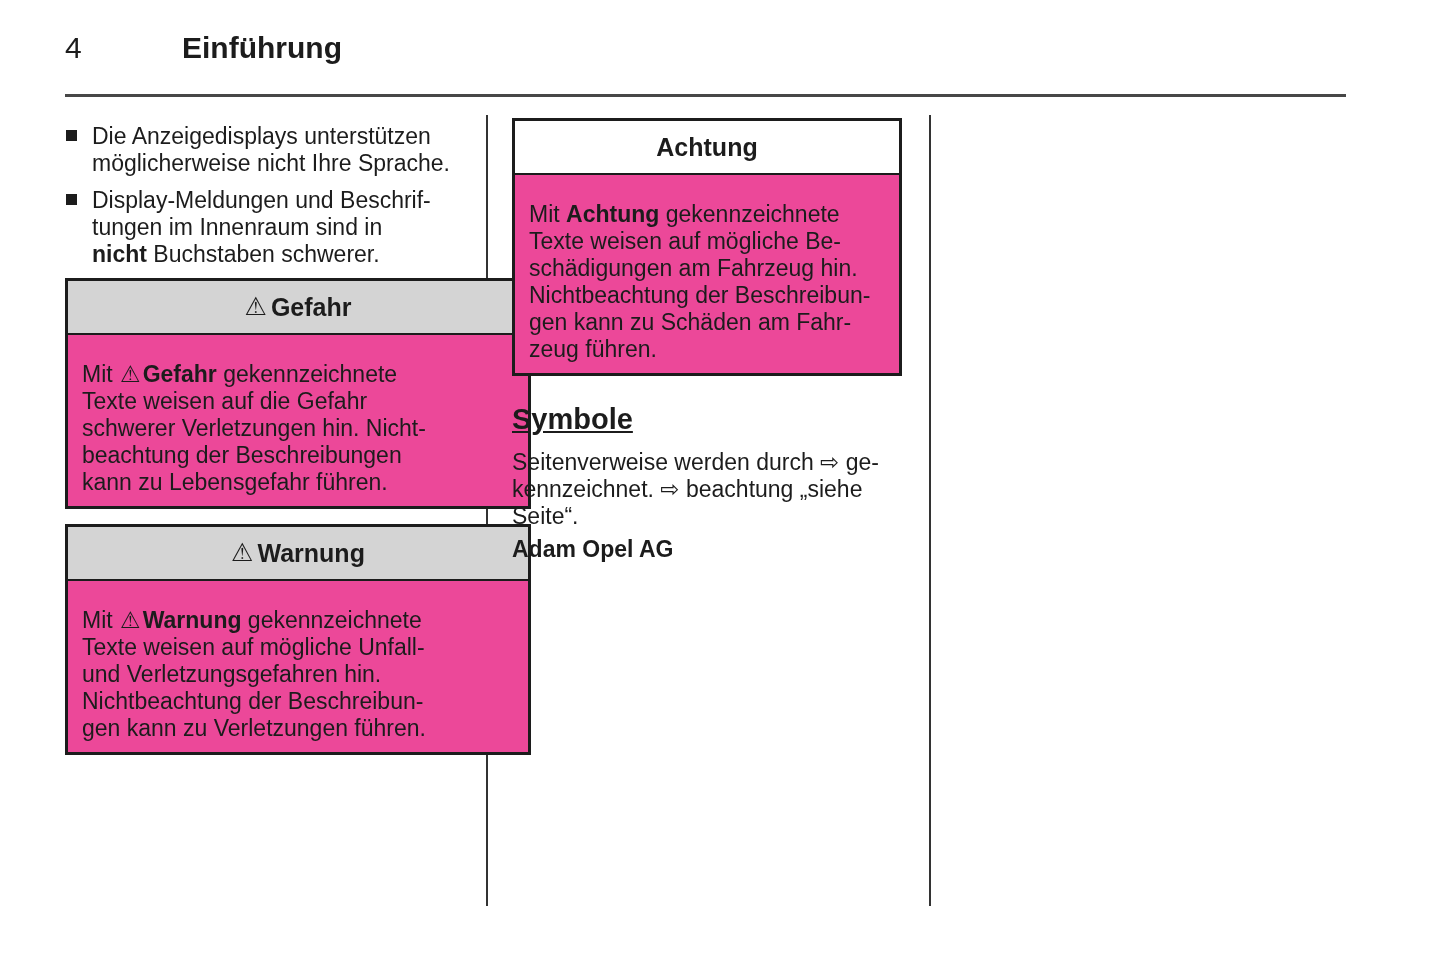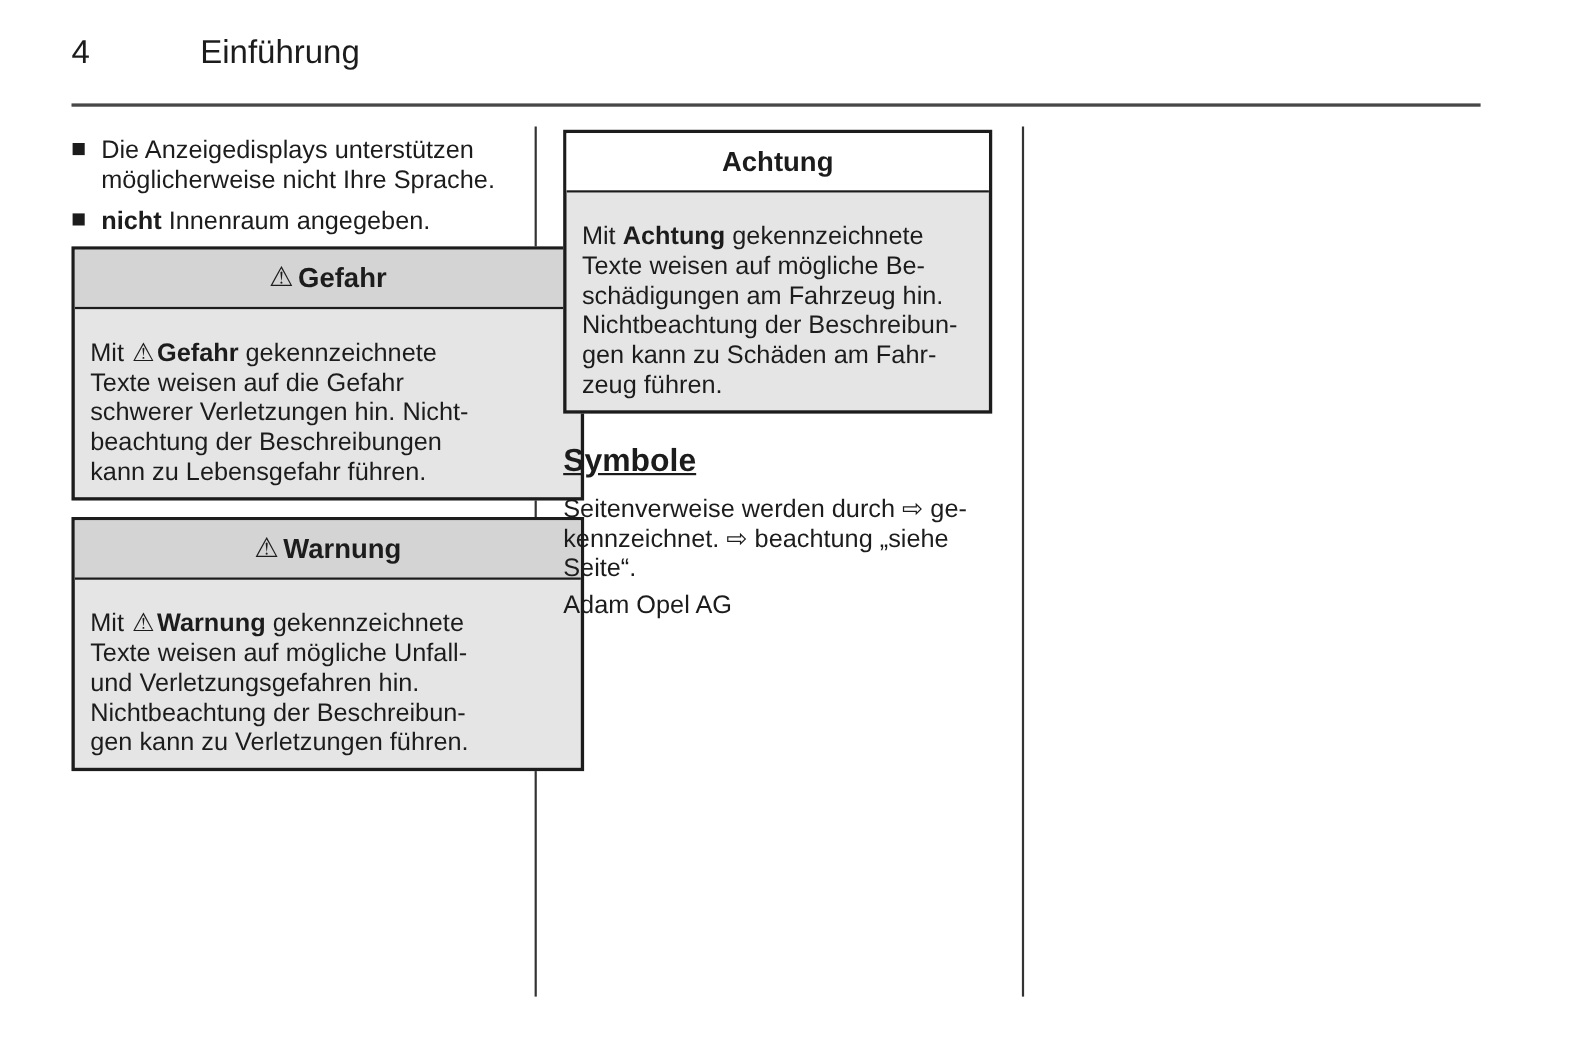--- a/index.html
+++ b/index.html
@@ -13,21 +13,21 @@
   }
   .page { position:absolute; inset:0; }
 
   
   .page-number {
     position:absolute; left:65px; top:31px;
     font-size:30px; line-height:34px; font-weight:400;
   }
   .chapter-title {
     position:absolute; left:182px; top:31px;
-    font-size:30px; line-height:34px; font-weight:400;
+    font-size:30px; line-height:34px; font-weight:700;
   }
   .header-rule {
     position:absolute; left:65px; top:94px;
     width:1281px; height:3px; background:#474747;
   }
 
   
   .col-divider {
     position:absolute; top:115px; height:791px; width:2px; background:#333333;
   }
@@ -51,36 +51,36 @@
   }
 
   
   .section-heading {
     margin:15px 0 16px 0;
     font-size:29px; line-height:31px; font-weight:700;
   }
   .section-heading.symbols { margin:28px 0 14px 0;text-decoration:underline; }
 
   
-  .warnbox { border:3px solid #1c1c1c; margin:0 0 15px 0; background:#e5e5e5; }
+  .warnbox { border:3px solid #1c1c1c; margin:0 0 15px 0; background:#ec4899; }
   .warnbox-header {
     height:52px;
     display:flex; align-items:center; justify-content:center;
     border-bottom:2px solid #1c1c1c;
     font-size:25px; font-weight:700;
   }
   .warnbox-header.gray  { background:#d4d4d4; }
   .warnbox-header.white { background:#ffffff; }
   .warn-icon { font-weight:400; margin-right:4px; position:relative; top:-1px; }
   .warn-icon-inline { font-weight:400; margin:0 2px 0 1px; }
   .warnbox-body { padding:26px 14px 10px 14px; }
 
   .para { margin:0 0 6px 0; }
   .para.closing { margin:0 0 7px 0; }
-  .company-name { font-weight:400; }
+  .company-name { font-weight:700; }
 
   .mid-spacer { height:3px; }
 </style>
 </head>
 <body>
 
 <div class="page">
 
   <div class="page-number">4</div>
   <div class="chapter-title">Einführung</div>
@@ -92,21 +92,23 @@
   <div class="col col-left">
 
     <ul class="bullet-list">
       <li class="bullet-item">
         <span class="bullet-marker"></span>
         <span class="pre">Die Anzeigedisplays unterstützen
 möglicherweise nicht Ihre Sprache.</span>
       </li>
       <li class="bullet-item">
         <span class="bullet-marker"></span>
-        <span class="pre"><span class="b">nicht</span><span> Innenraum angegeben.</span></span>
+        <span class="pre"><span>Display-Meldungen und Beschrif-
+tungen im Innenraum sind in
+</span><span class="b">nicht</span><span> Buchstaben schwerer.</span></span>
       </li>
     </ul>
 
 
     <div class="warnbox">
       <div class="warnbox-header gray">
         <span class="warn-icon">⚠</span>
         <span>Gefahr</span>
       </div>
       <div class="warnbox-body pre"><span>Mit </span><span class="warn-icon-inline">⚠</span><span class="b">Gefahr</span><span> gekennzeichnete

